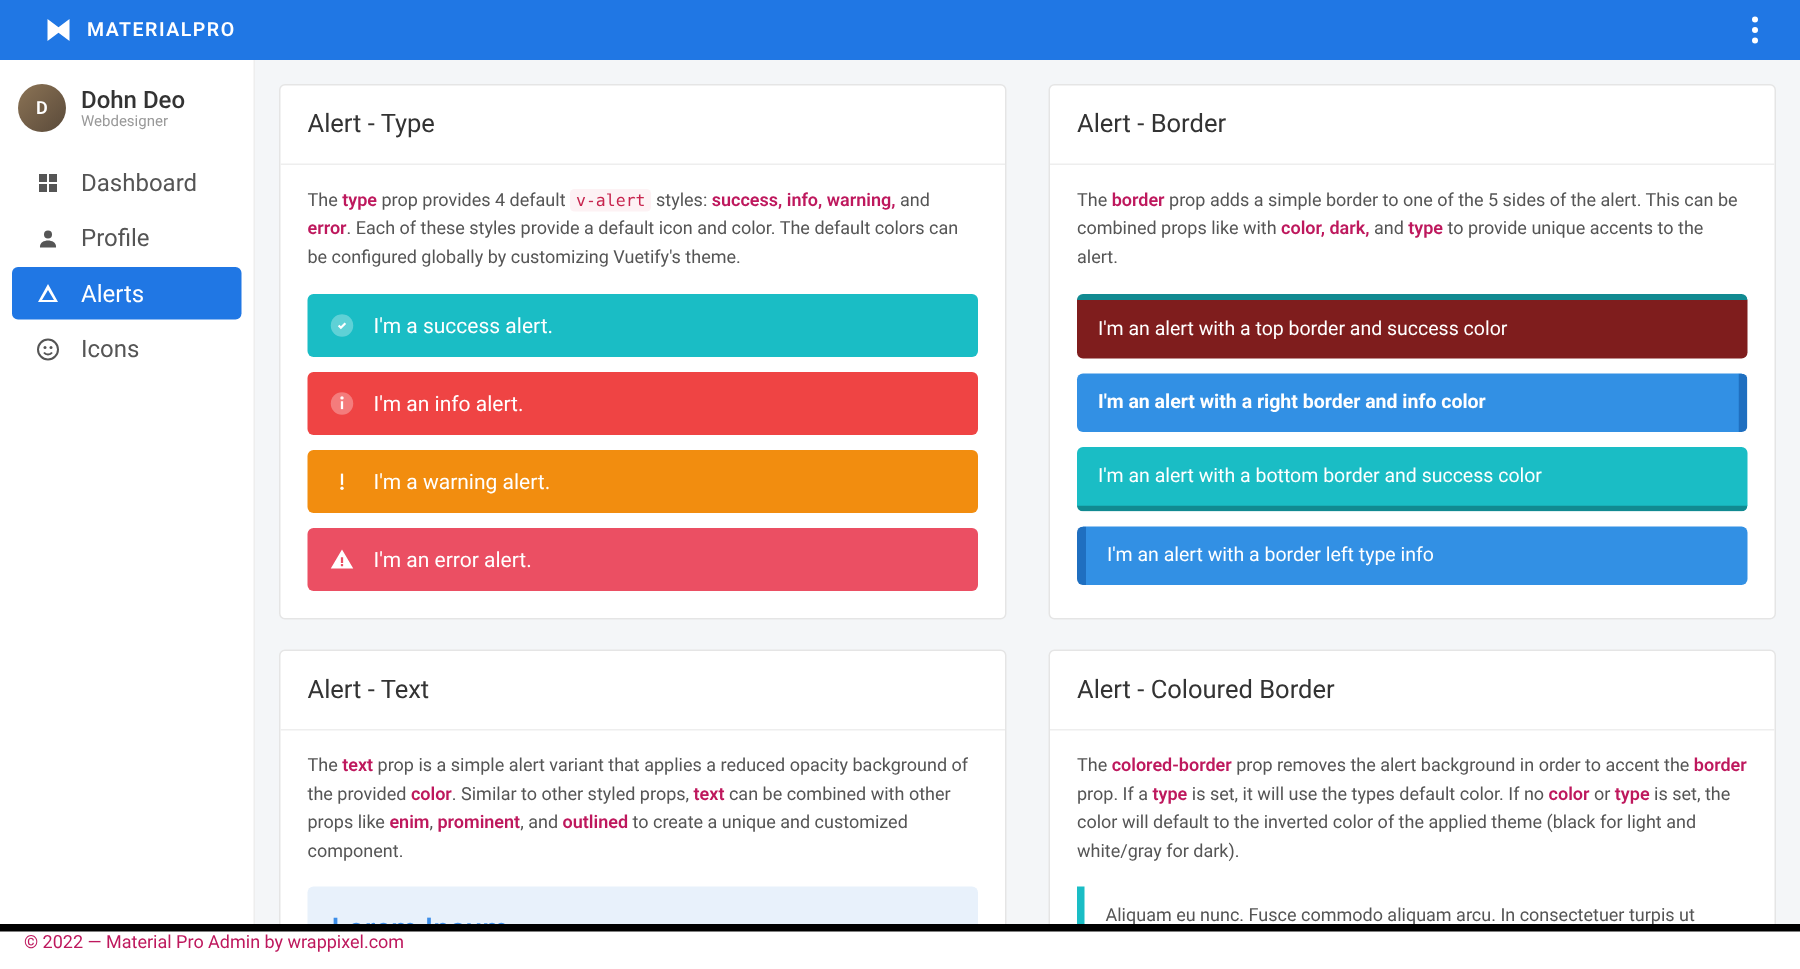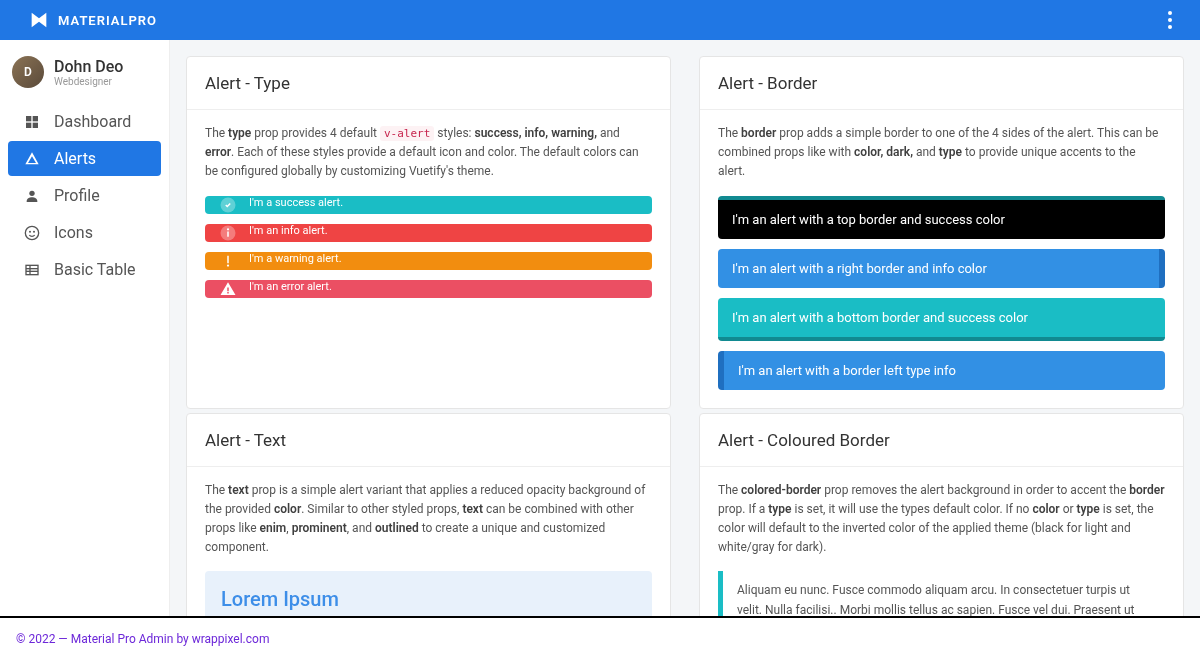--- a/index.html
+++ b/index.html
@@ -14,44 +14,44 @@
 .layout { display:flex; height:576px; }
 .sidebar { width:170px; background:#fff; border-right:1px solid #eee; padding-top:10px; }
 .user { display:flex; align-items:center; gap:10px; padding:6px 12px 14px; }
 .avatar { width:32px; height:32px; border-radius:50%; background:linear-gradient(135deg,#8b7355,#5a4a3a); display:flex; align-items:center; justify-content:center; color:#fff; font-size:12px; font-weight:600; }
 .user-info .name { font-size:16px; font-weight:500; color:#333; }
 .user-info .role { font-size:10px; color:#999; }
 .nav-item { display:flex; align-items:center; gap:14px; padding:8px 16px; font-size:16px; color:#555; cursor:pointer; margin:2px 8px; border-radius:4px; }
 .nav-item.active { background:#2077e4; color:#fff; }
 .nav-item svg { width:16px; height:16px; flex-shrink:0; }
 .content { flex:1; overflow-y:auto; padding:16px 16px 0; }
-.row { display:flex; gap:28px; margin-bottom:4px; }
+.row { display:flex; gap:28px; margin-bottom:20px; }
 .card { flex:1; background:#fff; border:1px solid #e5e5e5; border-radius:4px; }
 .card-title { padding:16px 18px; font-size:17px; color:#333; border-bottom:1px solid #eee; font-weight:400; }
 .card-body { padding:14px 18px 18px; }
 .desc { font-size:12px; color:#555; line-height:1.6; margin-bottom:14px; }
-.desc b { font-weight:600; color:#404040; }
+.desc b { font-weight:600; color:#be185d; }
 .code { color:#c7254e; background:#fdf2f4; padding:1px 4px; border-radius:3px; font-family:monospace; font-size:11px; }
-.alert { padding:0 14px; border-radius:4px; color:#fff; display:flex; align-items:flex-start; gap:12px; margin-bottom:10px; font-size:11px; }
+.alert { padding:12px 14px; border-radius:4px; color:#fff; display:flex; align-items:flex-end; gap:12px; margin-bottom:10px; font-size:14px; }
 .alert:last-child { margin-bottom:0; }
 .alert svg { width:18px; height:18px; flex-shrink:0; }
 .a-success { background:#1abdc5; }
 .a-info { background:#ef4444; }
 .a-warn { background:#f28d0f; }
 .a-error { background:#eb4f63; }
 .balert { padding:12px 14px; border-radius:4px; color:#fff; margin-bottom:10px; font-size:13px; position:relative; }
 .balert:last-child { margin-bottom:0; }
-.b-top { background:#000000; border-top:4px solid #118a91; }
-.b-right { background:#3290e4; border-right:6px solid #1f6fc0; }
+.b-top { background:#7f1d1d; border-top:4px solid #118a91; }
+.b-right { background:#3290e4; border-right:6px solid #1f6fc0;font-weight:bold; }
 .b-bottom { background:#1abdc5; border-bottom:4px solid #118a91; }
 .b-left { background:#3290e4; border-left:6px solid #1f6fc0; }
 .text-alert { background:#e8f1fb; padding:16px; border-radius:4px; }
 .text-alert h3 { color:#3d8ee8; font-size:20px; font-weight:500; margin-bottom:8px; }
 .cbord { border-left:5px solid #1abdc5; padding:10px 14px; font-size:12px; color:#555; line-height:1.6; margin-bottom:10px; }
-.footer { height:30px; background:#fff; border-top:2px solid #000000; padding:0 16px; display:flex; align-items:flex-end; font-size:12px; color:#6d28d9; }
+.footer { height:30px; background:#fff; border-top:5px solid #000000; padding:0 16px; display:flex; align-items:flex-start; font-size:12px; color:#be185d; }
 </style>
 </head>
 <body>
 
 <div class="topbar">
   <div class="logo">
     <svg viewBox="0 0 24 24" fill="#fff">
         <path d="M4 4 L12 10 L20 4 L20 20 L12 14 L4 20 Z"></path>
       </svg>
     <span>MATERIALPRO</span>
@@ -76,50 +76,41 @@
     </div>
     <div class="nav-item">
       <svg viewBox="0 0 24 24" fill="currentColor">
           <rect x="3" y="3" width="8" height="8"></rect>
           <rect x="13" y="3" width="8" height="8"></rect>
           <rect x="3" y="13" width="8" height="8"></rect>
           <rect x="13" y="13" width="8" height="8"></rect>
         </svg>
       <span>Dashboard</span>
     </div>
-    <div class="nav-item active">
-      <svg viewBox="0 0 24 24" fill="currentColor">
-          <path d="M12 2L2 20h20L12 2zm0 6l6 10H6l6-10z"></path>
-        </svg>
-      <span>Alerts</span>
-    </div>
     <div class="nav-item">
       <svg viewBox="0 0 24 24" fill="currentColor">
           <circle cx="12" cy="8" r="4"></circle>
           <path d="M4 20c0-4 4-6 8-6s8 2 8 6v1H4z"></path>
         </svg>
       <span>Profile</span>
+    </div>
+    <div class="nav-item active">
+      <svg viewBox="0 0 24 24" fill="currentColor">
+          <path d="M12 2L2 20h20L12 2zm0 6l6 10H6l6-10z"></path>
+        </svg>
+      <span>Alerts</span>
     </div>
     <div class="nav-item">
       <svg viewBox="0 0 24 24" fill="currentColor">
           <circle cx="12" cy="12" r="10" fill="none" stroke="currentColor" stroke-width="2"></circle>
           <circle cx="9" cy="10" r="1.5"></circle>
           <circle cx="15" cy="10" r="1.5"></circle>
           <path d="M8 15c1 1.5 2.5 2 4 2s3-.5 4-2" fill="none" stroke="currentColor" stroke-width="2"></path>
         </svg>
       <span>Icons</span>
-    </div>
-    <div class="nav-item">
-      <svg viewBox="0 0 24 24" fill="none" stroke="currentColor" stroke-width="2">
-          <rect x="3" y="5" width="18" height="14"></rect>
-          <line x1="3" y1="10" x2="21" y2="10"></line>
-          <line x1="3" y1="14" x2="21" y2="14"></line>
-          <line x1="9" y1="5" x2="9" y2="19"></line>
-        </svg>
-      <span>Basic Table</span>
     </div>
   </div>
 
   <div class="content">
     <div class="row">
       <div class="card">
         <div class="card-title">Alert - Type</div>
         <div class="card-body">
           <p class="desc">
             <span>The </span><b>type</b><span> prop provides 4 default </span><span class="code">v-alert</span><span> styles: </span><b>success, info, warning,</b><span> and </span><b>error</b><span>. Each of these styles provide a default icon and color. The default colors can be configured globally by customizing Vuetify's theme.</span>
@@ -152,21 +143,21 @@
               </svg>
             <span>I'm an error alert.</span>
           </div>
         </div>
       </div>
 
       <div class="card">
         <div class="card-title">Alert - Border</div>
         <div class="card-body">
           <p class="desc">
-            <span>The </span><b>border</b><span> prop adds a simple border to one of the 4 sides of the alert. This can be combined props like with </span><b>color, dark,</b><span> and </span><b>type</b><span> to provide unique accents to the alert.</span>
+            <span>The </span><b>border</b><span> prop adds a simple border to one of the 5 sides of the alert. This can be combined props like with </span><b>color, dark,</b><span> and </span><b>type</b><span> to provide unique accents to the alert.</span>
           </p>
           <div class="balert b-top">I'm an alert with a top border and success color</div>
           <div class="balert b-right">I'm an alert with a right border and info color</div>
           <div class="balert b-bottom">I'm an alert with a bottom border and success color</div>
           <div class="balert b-left">I'm an alert with a border left type info</div>
         </div>
       </div>
     </div>
 
     <div class="row">

